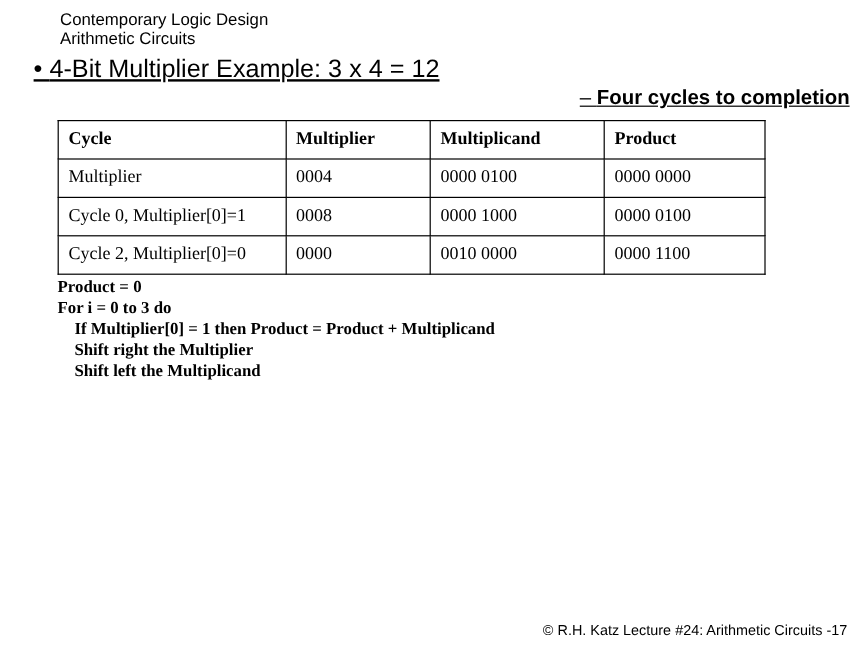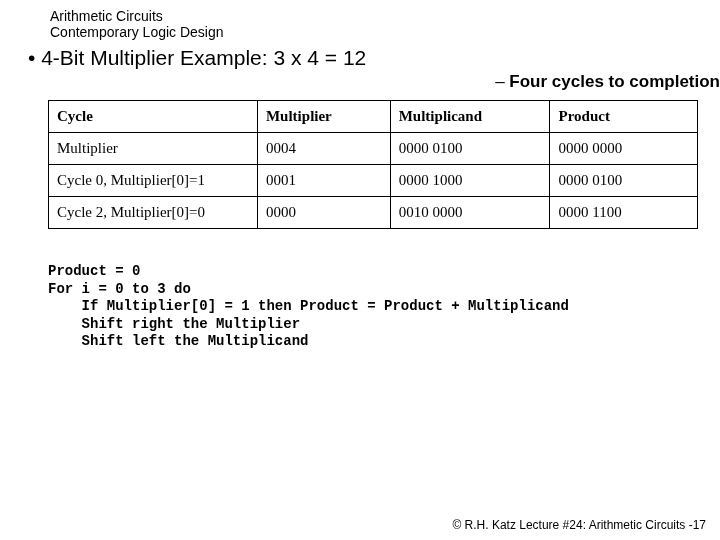--- a/index.html
+++ b/index.html
@@ -22,79 +22,80 @@
   .title {
     font-size: 24px;
     font-weight: normal;
   }
   .corner {
     text-align: left;
     font-size: 14px;
     line-height: 1.15;
   }
   .bullets {
-    padding: 4px 0 0 28px;
+    padding: 4px 12px 0 28px;
+    text-decoration: underline;
   }
   .b1 {
     font-size: 21px;
     margin: 2px 0 2px 0;
   }
   .b1::before { content: "• "; }
   .b2 {
     font-size: 17px;
     font-weight: bold;
     margin: 2px 0 8px 38px;
     text-align: right;
   }
   .b2::before { content: "– "; font-weight: normal;}
   table {
     border-collapse: collapse;
     margin: 6px 0 0 48px;
-    width: 650px;
+    width: 590px;
     font-family: "Times New Roman", serif;
     font-size: 15px;
   }
   th, td {
     border: 1px solid #000;
     padding: 7px 8px;
     text-align: left;
     vertical-align: middle;
   }
   th {
     font-weight: bold;
     background: #fff;
   }
   col.c1 { width: 170px; }
   col.c2 { width: 108px; }
   col.c3 { width: 130px; }
   col.c4 { width: 120px; }
   .algo {
-    font-family: Liberation Mono, monospace;
+    font-family: Liberation Serif, serif;
     font-size: 14px;
     font-weight: bold;
     white-space: pre;
-    margin: 34px 0 0 48px;
+    margin: 2px 0 0 48px;
     line-height: 1.25;
   }
   .footer {
     position: absolute;
     bottom: 8px;
     right: 14px;
     font-size: 12px;
     font-family: "Comic Sans MS", cursive, sans-serif;
     margin-left: 44px;
   }
 </style>
 </head>
 <body>
 
 <div class="header">
   <div class="corner">
+    <div>Contemporary Logic Design</div>
     <div>Arithmetic Circuits</div>
-    <div>Contemporary Logic Design</div>
   </div>
 </div>
 
 <div class="bullets">
   <div class="b1">4-Bit Multiplier Example: 3 x 4 = 12</div>
   <div class="b2">Four cycles to completion</div>
 </div>
 
 <table>
   <colgroup>
@@ -111,21 +112,21 @@
     <th>Product</th>
   </tr>
   <tr>
     <td>Multiplier</td>
     <td>0004</td>
     <td>0000 0100</td>
     <td>0000 0000</td>
   </tr>
   <tr>
     <td>Cycle 0, Multiplier[0]=1</td>
-    <td>0001</td>
+    <td>0008</td>
     <td>0000 1000</td>
     <td>0000 0100</td>
   </tr>
   <tr>
     <td>Cycle 2, Multiplier[0]=0</td>
     <td>0000</td>
     <td>0010 0000</td>
     <td>0000 1100</td>
   </tr>
 </tbody>

